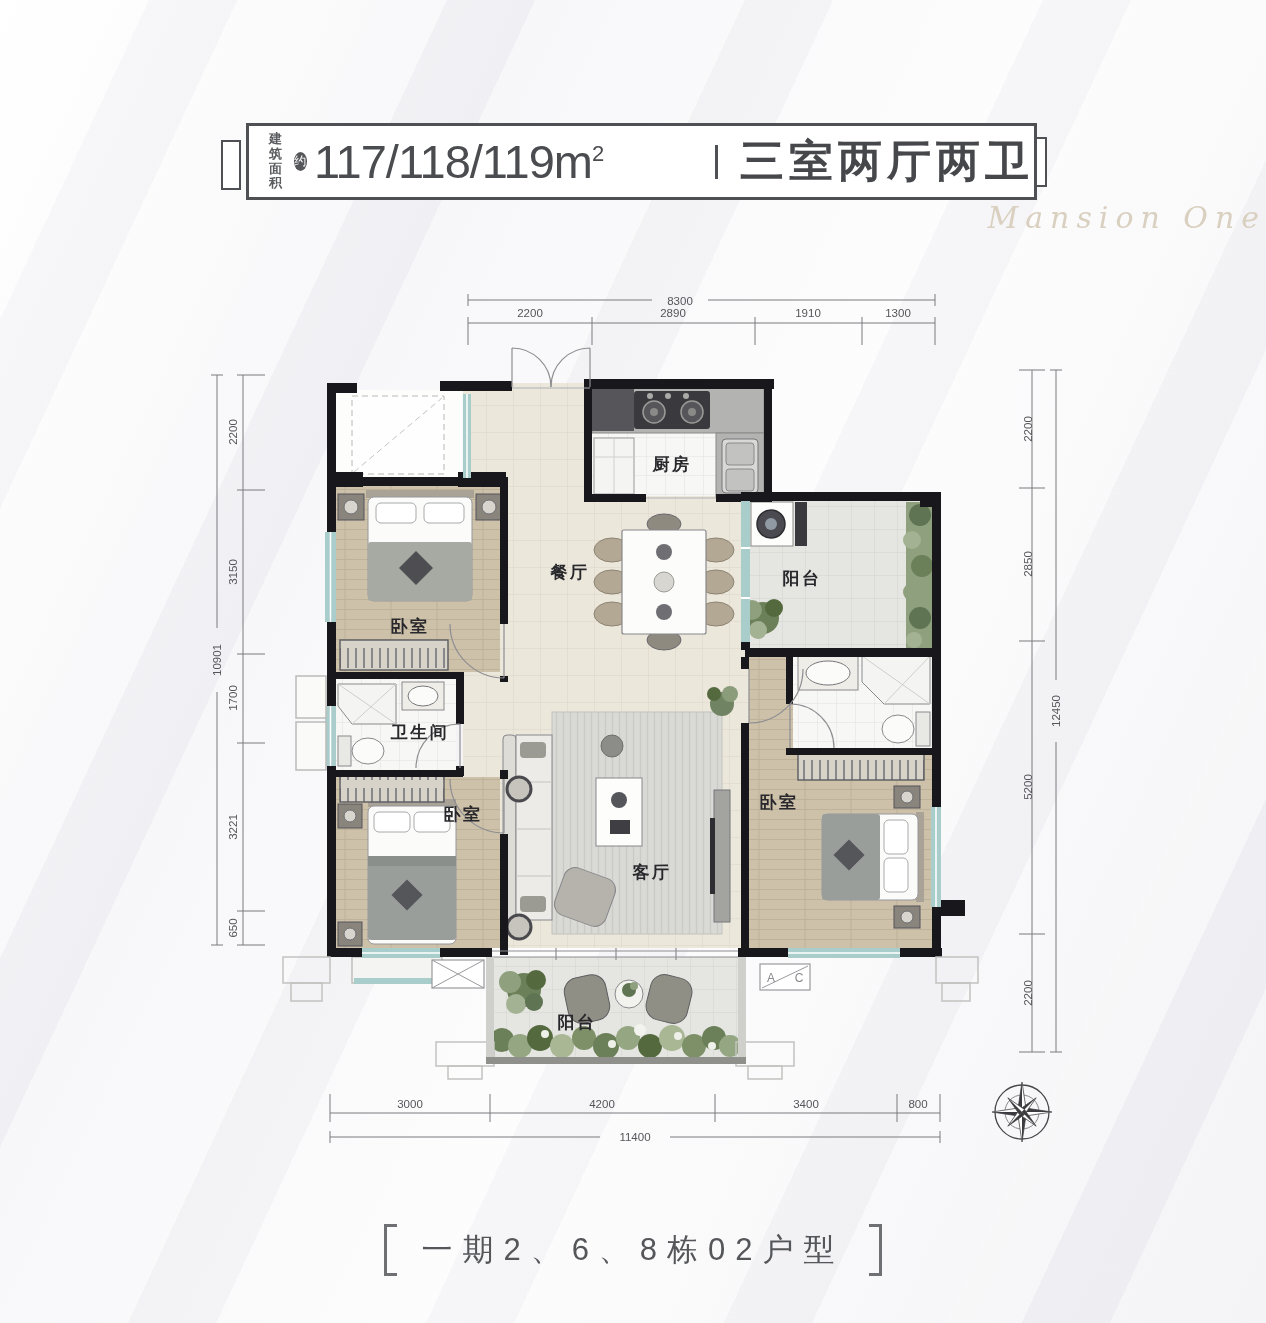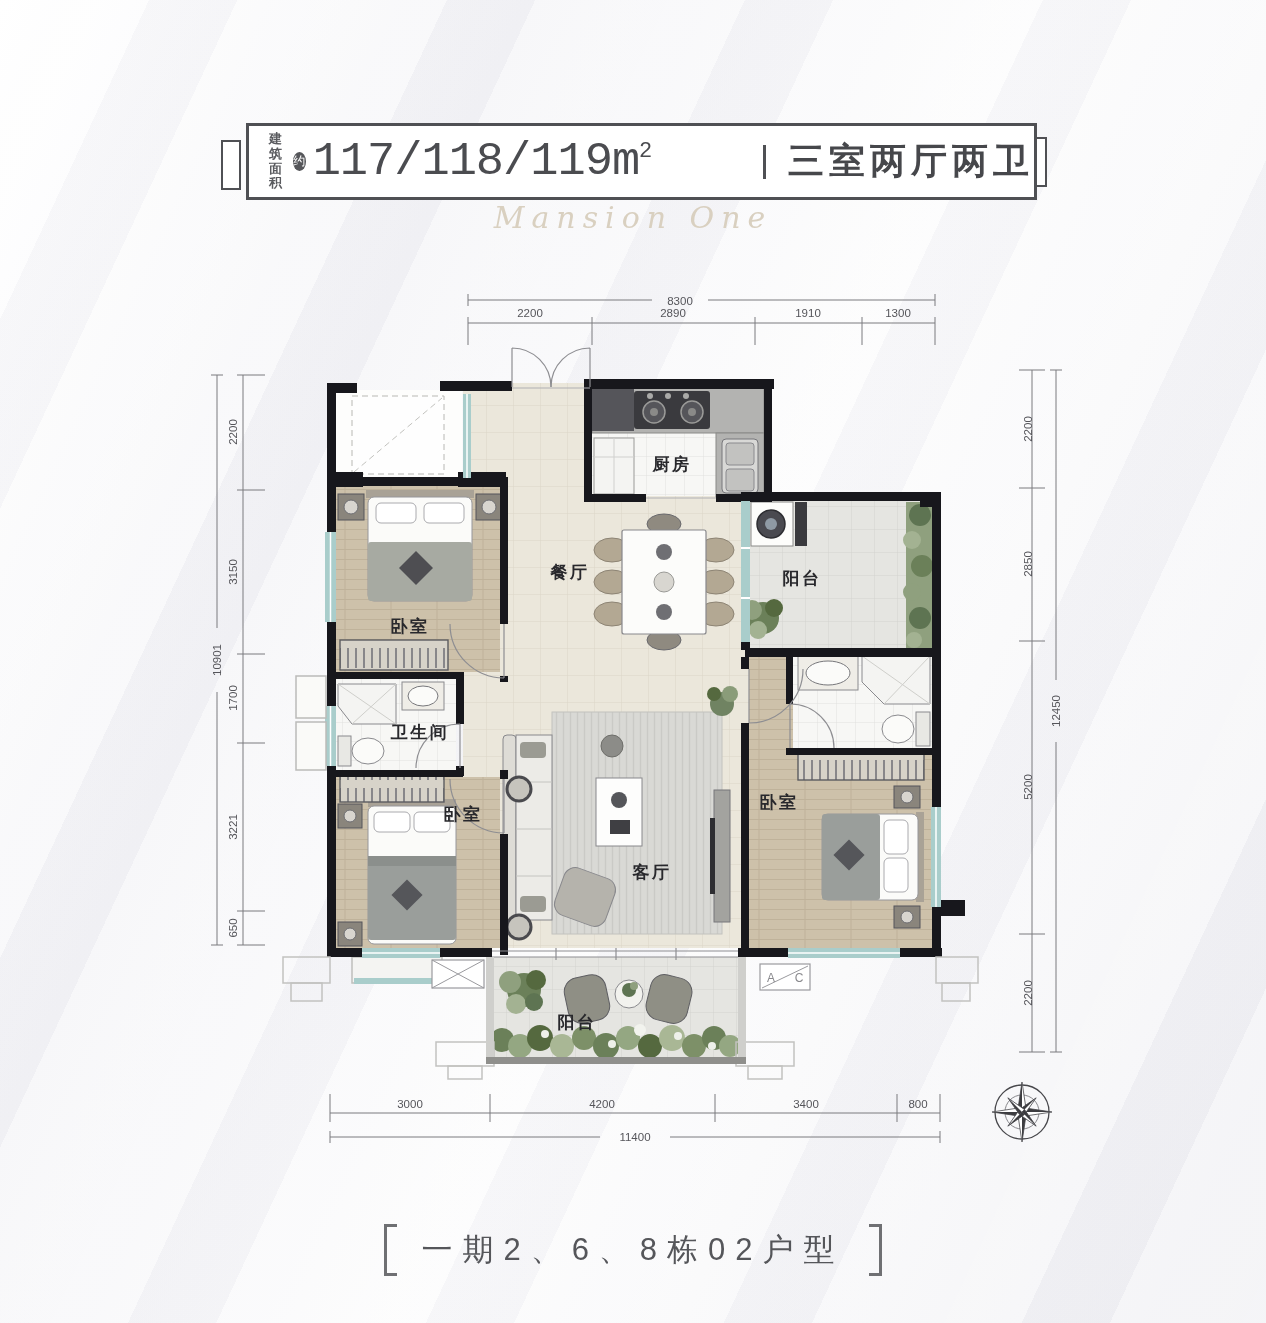--- a/index.html
+++ b/index.html
@@ -20,27 +20,27 @@
     display:flex;align-items:center;padding-left:20px;z-index:3;
   }
   .hdr-tab{position:absolute;background:#fff;border:2px solid #4f5054;z-index:2;}
   .hdr-tab.left{left:221px;top:140px;width:16px;height:46px;}
   .hdr-tab.right{left:1026px;top:137px;width:17px;height:46px;}
   .hdr-prefix{font-size:13px;line-height:1.15;font-weight:bold;color:#5a5b5f;letter-spacing:1px;}
   .hdr-approx{
     width:19px;height:19px;border-radius:50%;background:#55565a;color:#fff;
     font-size:12px;display:flex;align-items:center;justify-content:center;margin:0 7px 0 5px;
   }
-  .hdr-num{font-size:47px;color:#4b4c50;font-weight:500;letter-spacing:-1px;white-space:nowrap;font-family:Liberation Mono, monospace;}
+  .hdr-num{font-size:47px;color:#4b4c50;font-weight:500;letter-spacing:-1px;white-space:nowrap;}
   .hdr-num sup{font-size:22px;font-weight:500;}
   .hdr-div{width:4px;height:34px;background:#4f5054;margin:0 22px 0 112px;}
-  .hdr-type{font-size:36px;font-weight:bold;color:#46474b;letter-spacing:5px;white-space:nowrap;}
+  .hdr-type{font-size:44px;font-weight:bold;color:#46474b;letter-spacing:5px;white-space:nowrap;}
   
   .watermark{
-    position:absolute;left:0;top:200px;width:100%;text-align:center;
+    position:absolute;left:0;top:200px;width:100%;text-align:right;
     font-family:"DejaVu Serif",serif;font-style:italic;font-size:30px;
     color:#d9d0c0;letter-spacing:7px;z-index:1;
   }
   
   svg.plan{position:absolute;left:0;top:0;width:1266px;height:1323px;z-index:2;}
   .lbl{font-family:"Liberation Sans","DejaVu Sans",sans-serif;font-size:17px;font-weight:bold;
        fill:#28282c;letter-spacing:2.5px;text-anchor:middle;}
   .dim{font-family:"Liberation Sans","DejaVu Sans",sans-serif;font-size:11.5px;fill:#55555a;text-anchor:middle;}
   .ac{font-family:"Liberation Sans","DejaVu Sans",sans-serif;font-size:12px;fill:#8a8a8e;text-anchor:middle;}
   

